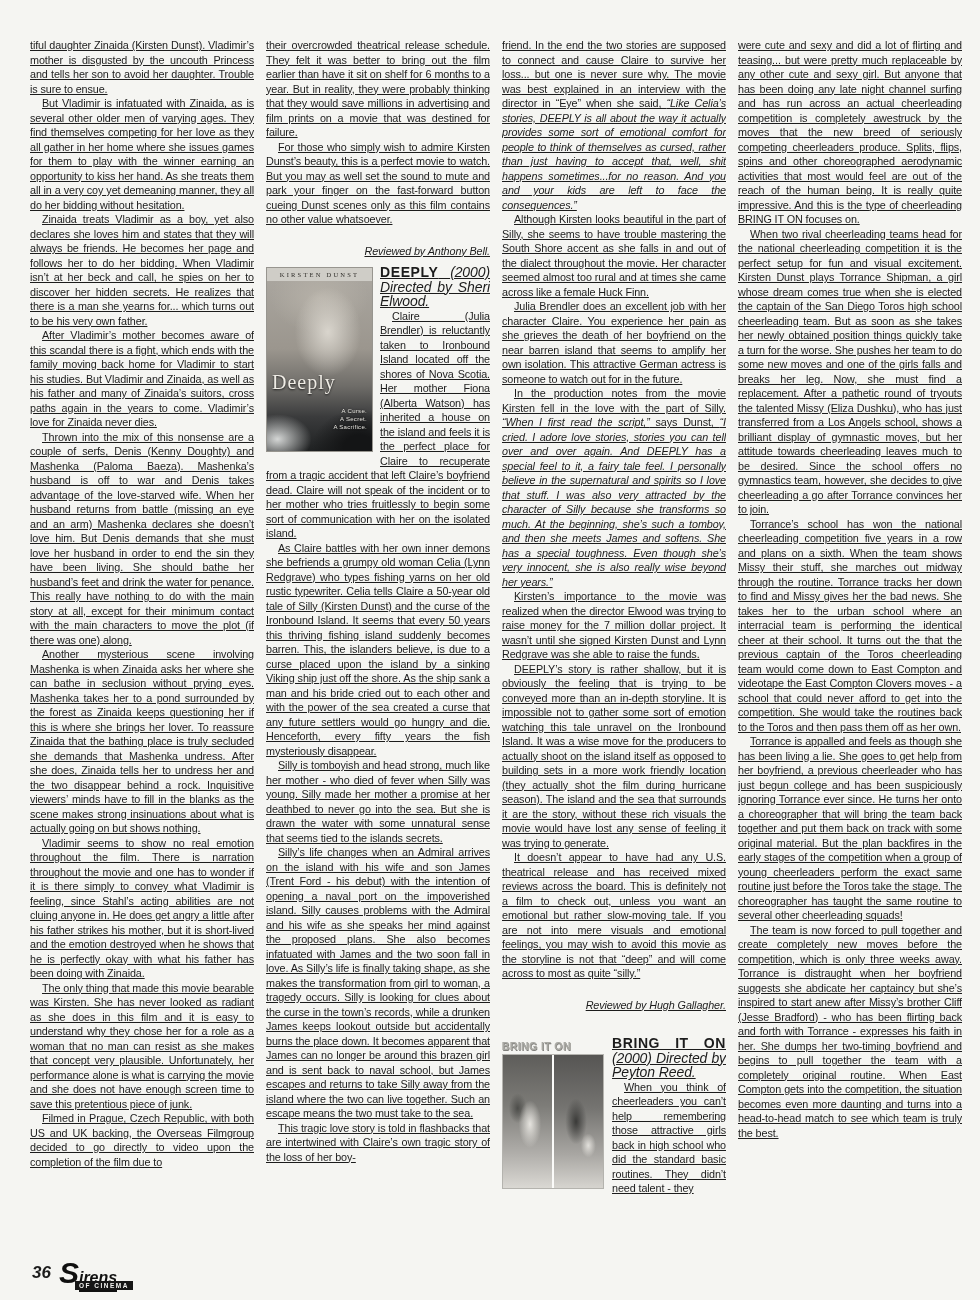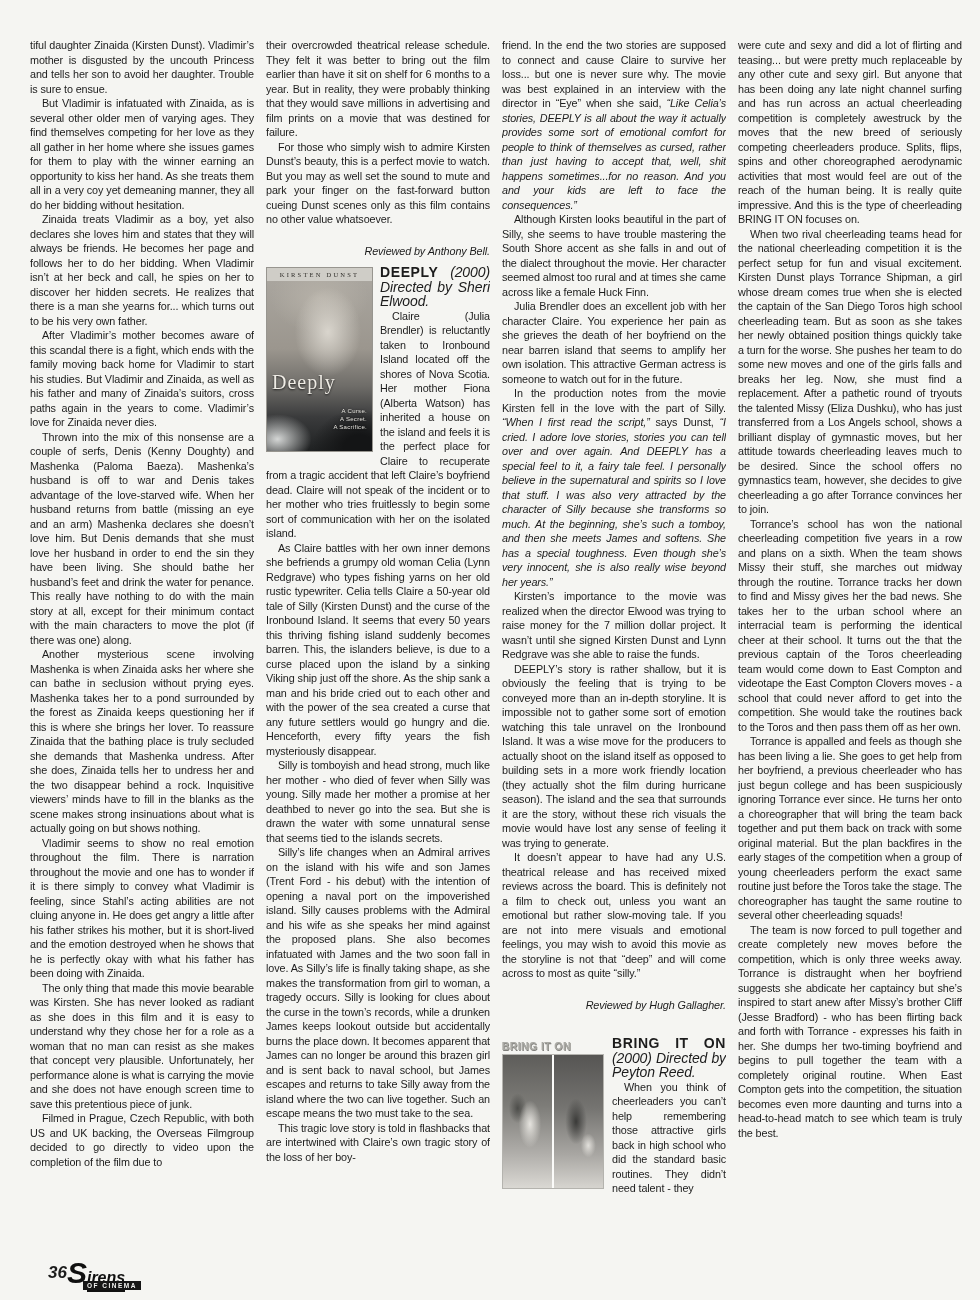--- a/index.html
+++ b/index.html
@@ -4,21 +4,21 @@
 <style>
   html,body{margin:0;padding:0;}
   body{
     width:980px;height:1300px;
     background:#eef0ef;
     font-family:"Liberation Sans","DejaVu Sans",sans-serif;
     color:#1c1c1c;
   }
   .page{position:relative;width:980px;height:1300px;background:#f5f5f2;overflow:hidden;}
   .columns{position:absolute;left:30px;top:38px;display:flex;gap:12px;}
-  .col{width:224px;height:1226px;overflow:hidden;font-size:10.8px;line-height:14.5px;letter-spacing:-0.1px;}
+  .col{width:224px;height:1226px;overflow:hidden;font-size:10.8px;line-height:14.5px;letter-spacing:-0.1px;text-decoration:underline;}
   .para{margin:0;text-align:justify;}
   .ind{text-indent:12px;}
   .it{font-style:italic;}
   .byline{margin:17px 0 7px;text-align:right;font-style:italic;}
   .byline.gap{margin-bottom:24px;}
   .movie-header{margin:0;text-align:justify;font-size:14px;}
   .mh-title{font-weight:bold;letter-spacing:0.6px;}
   .mh-credit{font-style:italic;}
 
   
@@ -45,21 +45,21 @@
   .bio-panel.p1{background:
     radial-gradient(ellipse 16px 34px at 55% 52%, #e6e4df 0%, rgba(230,228,223,0) 70%),
     radial-gradient(ellipse 12px 20px at 30% 40%, #4d4d4a 0%, rgba(77,77,74,0) 75%),
     linear-gradient(180deg,#5e5d5a 0%,#7d7c78 38%,#b0aeaa 74%,#dad8d3 100%);}
   .bio-panel.p2{background:
     radial-gradient(ellipse 15px 32px at 45% 50%, #3a3a38 0%, rgba(58,58,56,0) 72%),
     radial-gradient(ellipse 10px 16px at 70% 68%, #e2e0db 0%, rgba(226,224,219,0) 75%),
     linear-gradient(180deg,#565553 0%,#757471 40%,#a9a7a3 75%,#d6d4cf 100%);}
 
   
-  .footer{position:absolute;left:48px;top:1258px;display:flex;align-items:flex-end;}
+  .footer{position:absolute;left:32px;top:1258px;display:flex;align-items:flex-end;gap:8px;}
   .pagenum{font-weight:bold;font-style:italic;font-size:17px;line-height:30px;}
   .logo{position:relative;display:inline-block;color:#101010;}
   .logo-word{font-style:italic;font-weight:bold;white-space:nowrap;}
   .logo-S{font-size:30px;line-height:30px;}
   .logo-irens{font-size:16px;border-bottom:2.5px solid #111;padding-bottom:4px;}
   .logo-box{position:absolute;left:16px;top:23px;background:#161616;color:#f2f2f0;
     font-size:6.5px;letter-spacing:1.5px;padding:1px 4px;font-weight:bold;white-space:nowrap;}
 </style>
 </head>
 <body>

